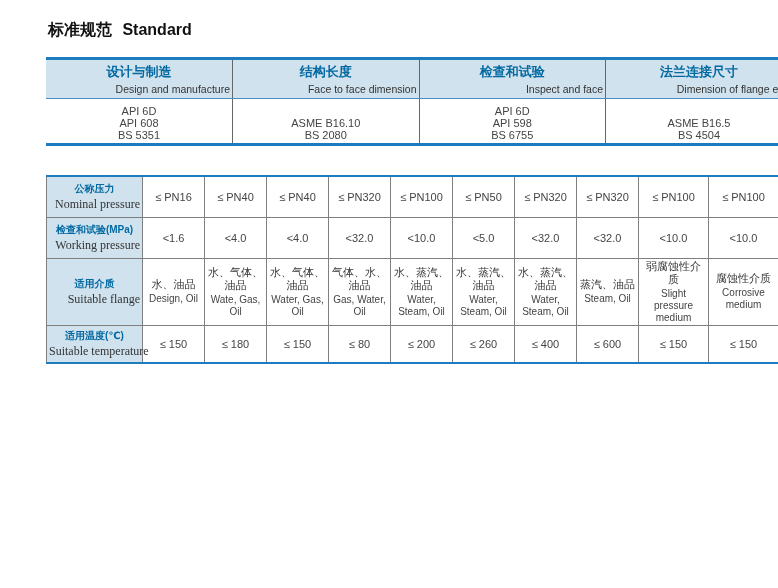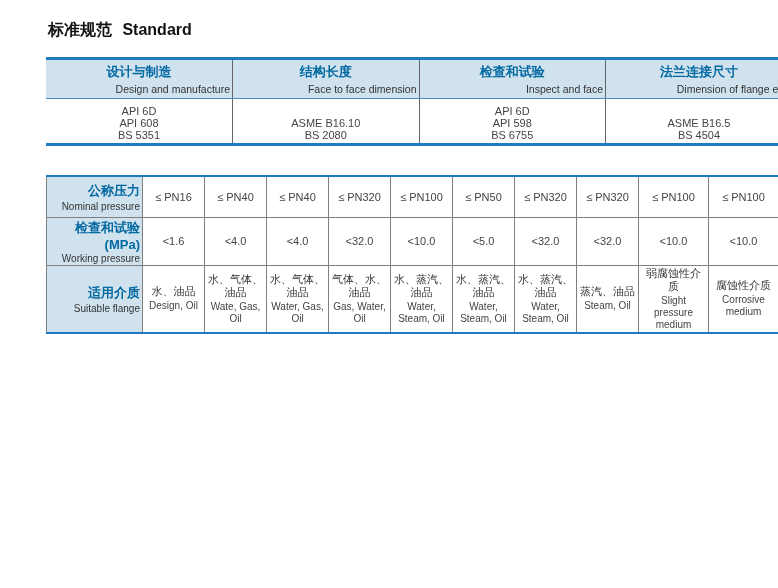--- a/index.html
+++ b/index.html
@@ -42,22 +42,22 @@
   .spec-table{
     width:732px;margin-top:29px;border-collapse:collapse;table-layout:fixed;
     border-top:2px solid var(--blue);
     border-bottom:2px solid var(--blue);
   }
   .spec-table th,.spec-table td{
     border:1px solid var(--line-gray);
     text-align:center;vertical-align:middle;padding:1px 2px;
   }
   .spec-table th{background:var(--hdr-bg);font-weight:normal;}
-  .spec-table th .th-zh{font-size:13px;text-align:right;}
-  .spec-table th .th-en{font-size:10px;white-space:nowrap;margin-top:1px;}
+  .spec-table th .th-zh{font-size:10px;}
+  .spec-table th .th-en{font-size:12px;white-space:nowrap;margin-top:1px;font-family:Liberation Serif, serif;}
   .spec-table td{font-size:11px;color:#444;}
   tr.r0 td{height:41px;}
   tr.r1 td{height:41px;}
   tr.r2 td{height:62px;}
   tr.r3 td{height:37px;}
   .med-zh{font-size:11px;color:#333;line-height:1.25;}
   .med-en{font-size:10px;color:#444;line-height:1.2;margin-top:1px;}
 </style>
 </head>
 <body>
@@ -205,16 +205,32 @@
           </td>
           <td class="spec-td">
             <div class="med-zh">弱腐蚀性介质</div>
             <div class="med-en">Slight pressure medium</div>
           </td>
           <td class="spec-td">
             <div class="med-zh">腐蚀性介质</div>
             <div class="med-en">Corrosive medium</div>
           </td>
         </tr>
+        <tr class="spec-row r3">
+          <th class="spec-th">
+            <div class="th-zh">适用温度(℃)</div>
+            <div class="th-en">Suitable temperature</div>
+          </th>
+          <td class="spec-td">≤ 150</td>
+          <td class="spec-td">≤ 180</td>
+          <td class="spec-td">≤ 150</td>
+          <td class="spec-td">≤ 80</td>
+          <td class="spec-td">≤ 200</td>
+          <td class="spec-td">≤ 260</td>
+          <td class="spec-td">≤ 400</td>
+          <td class="spec-td">≤ 600</td>
+          <td class="spec-td">≤ 150</td>
+          <td class="spec-td">≤ 150</td>
+        </tr>
       </tbody>
   </table>
 
 </div>
 
 </body></html>

